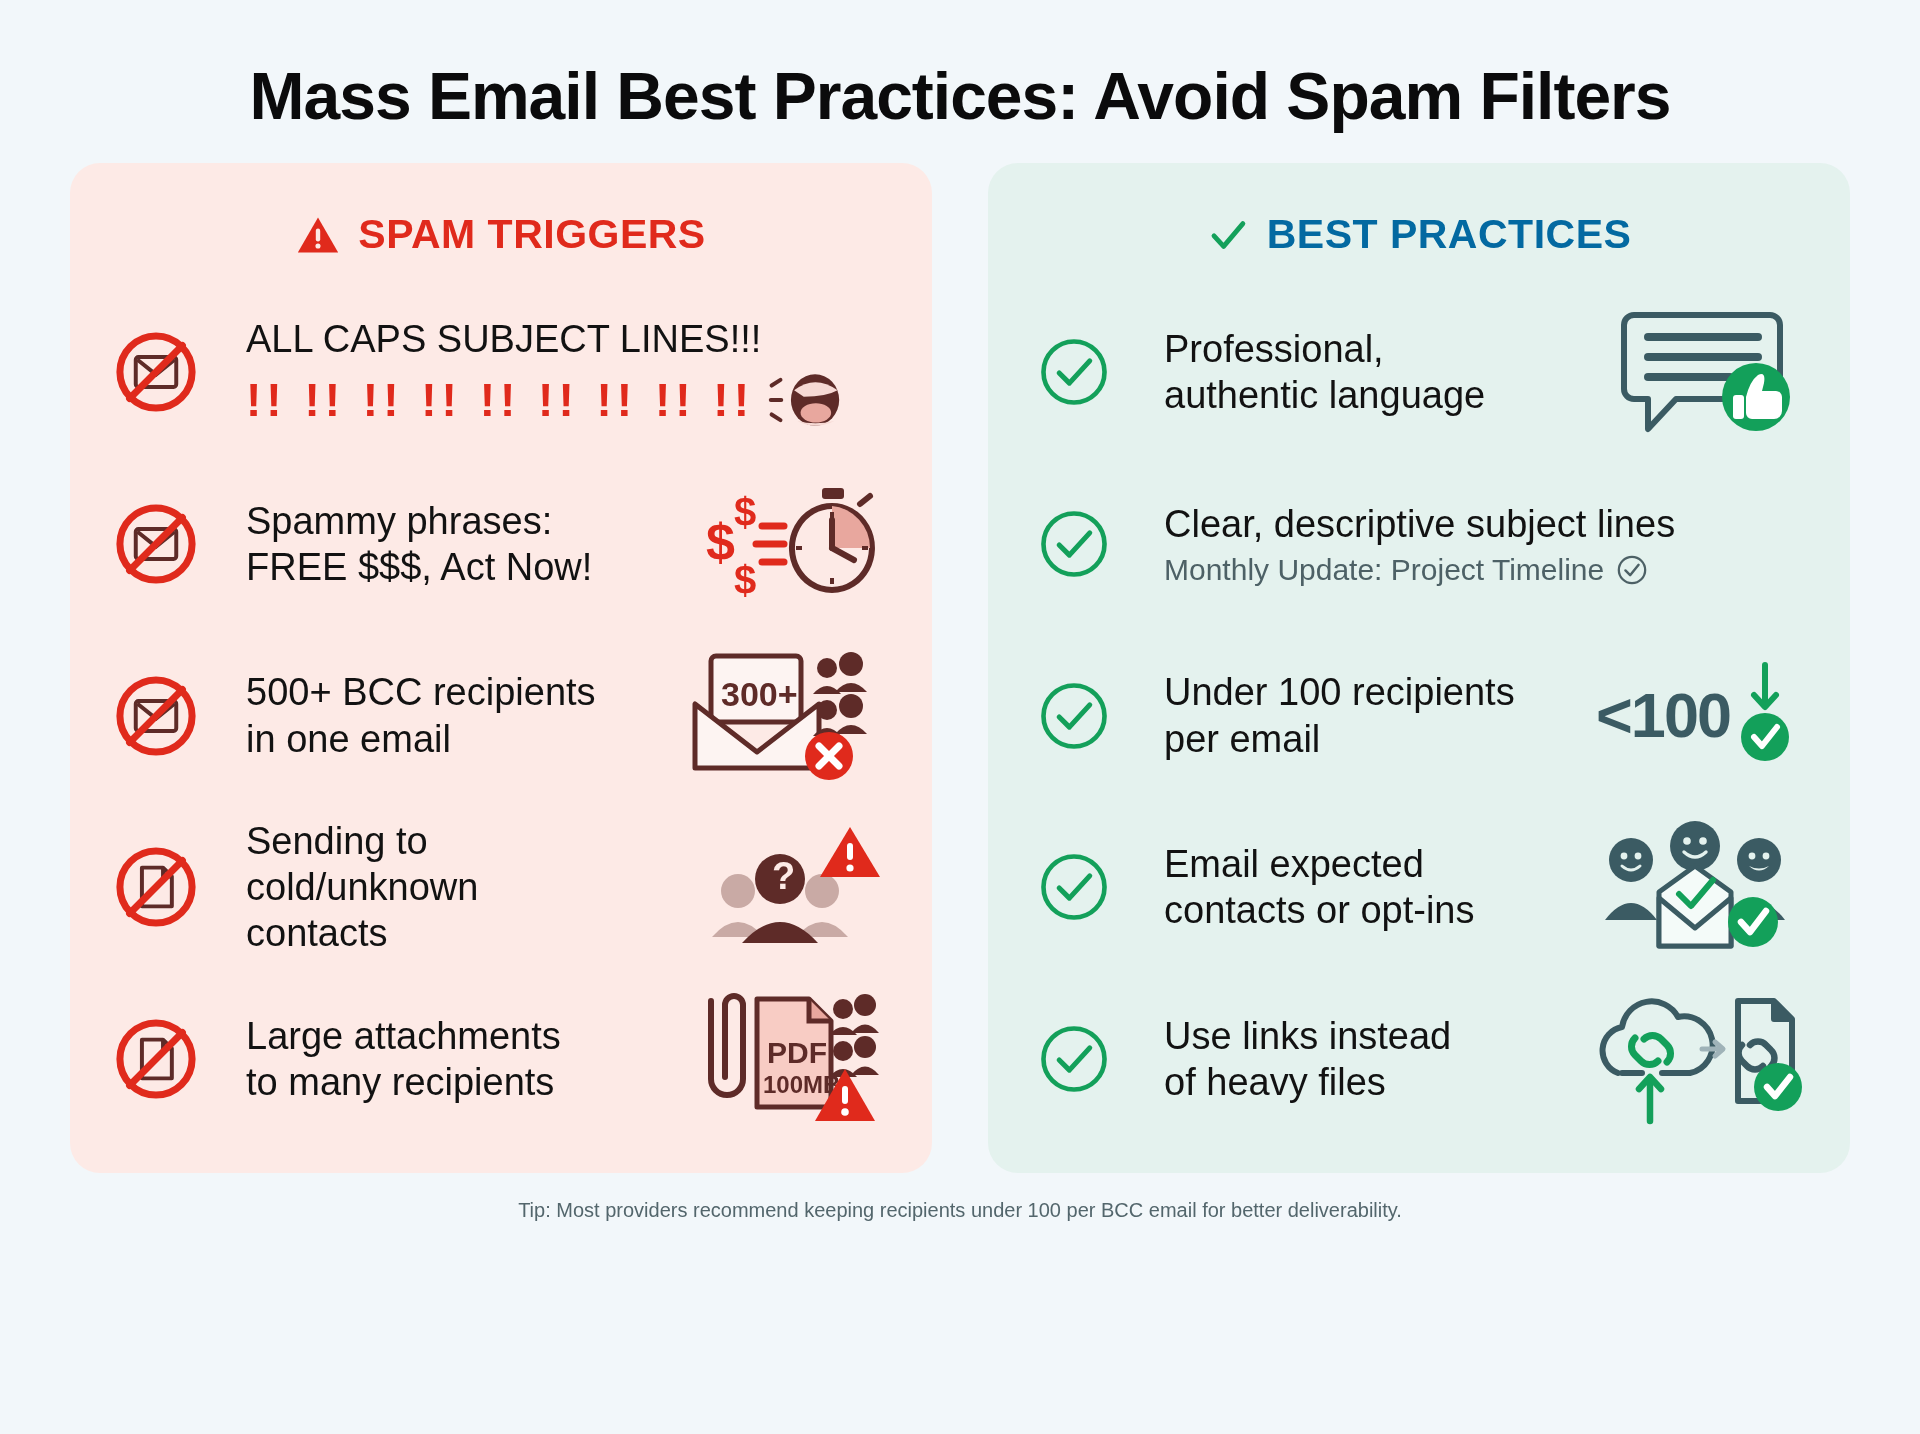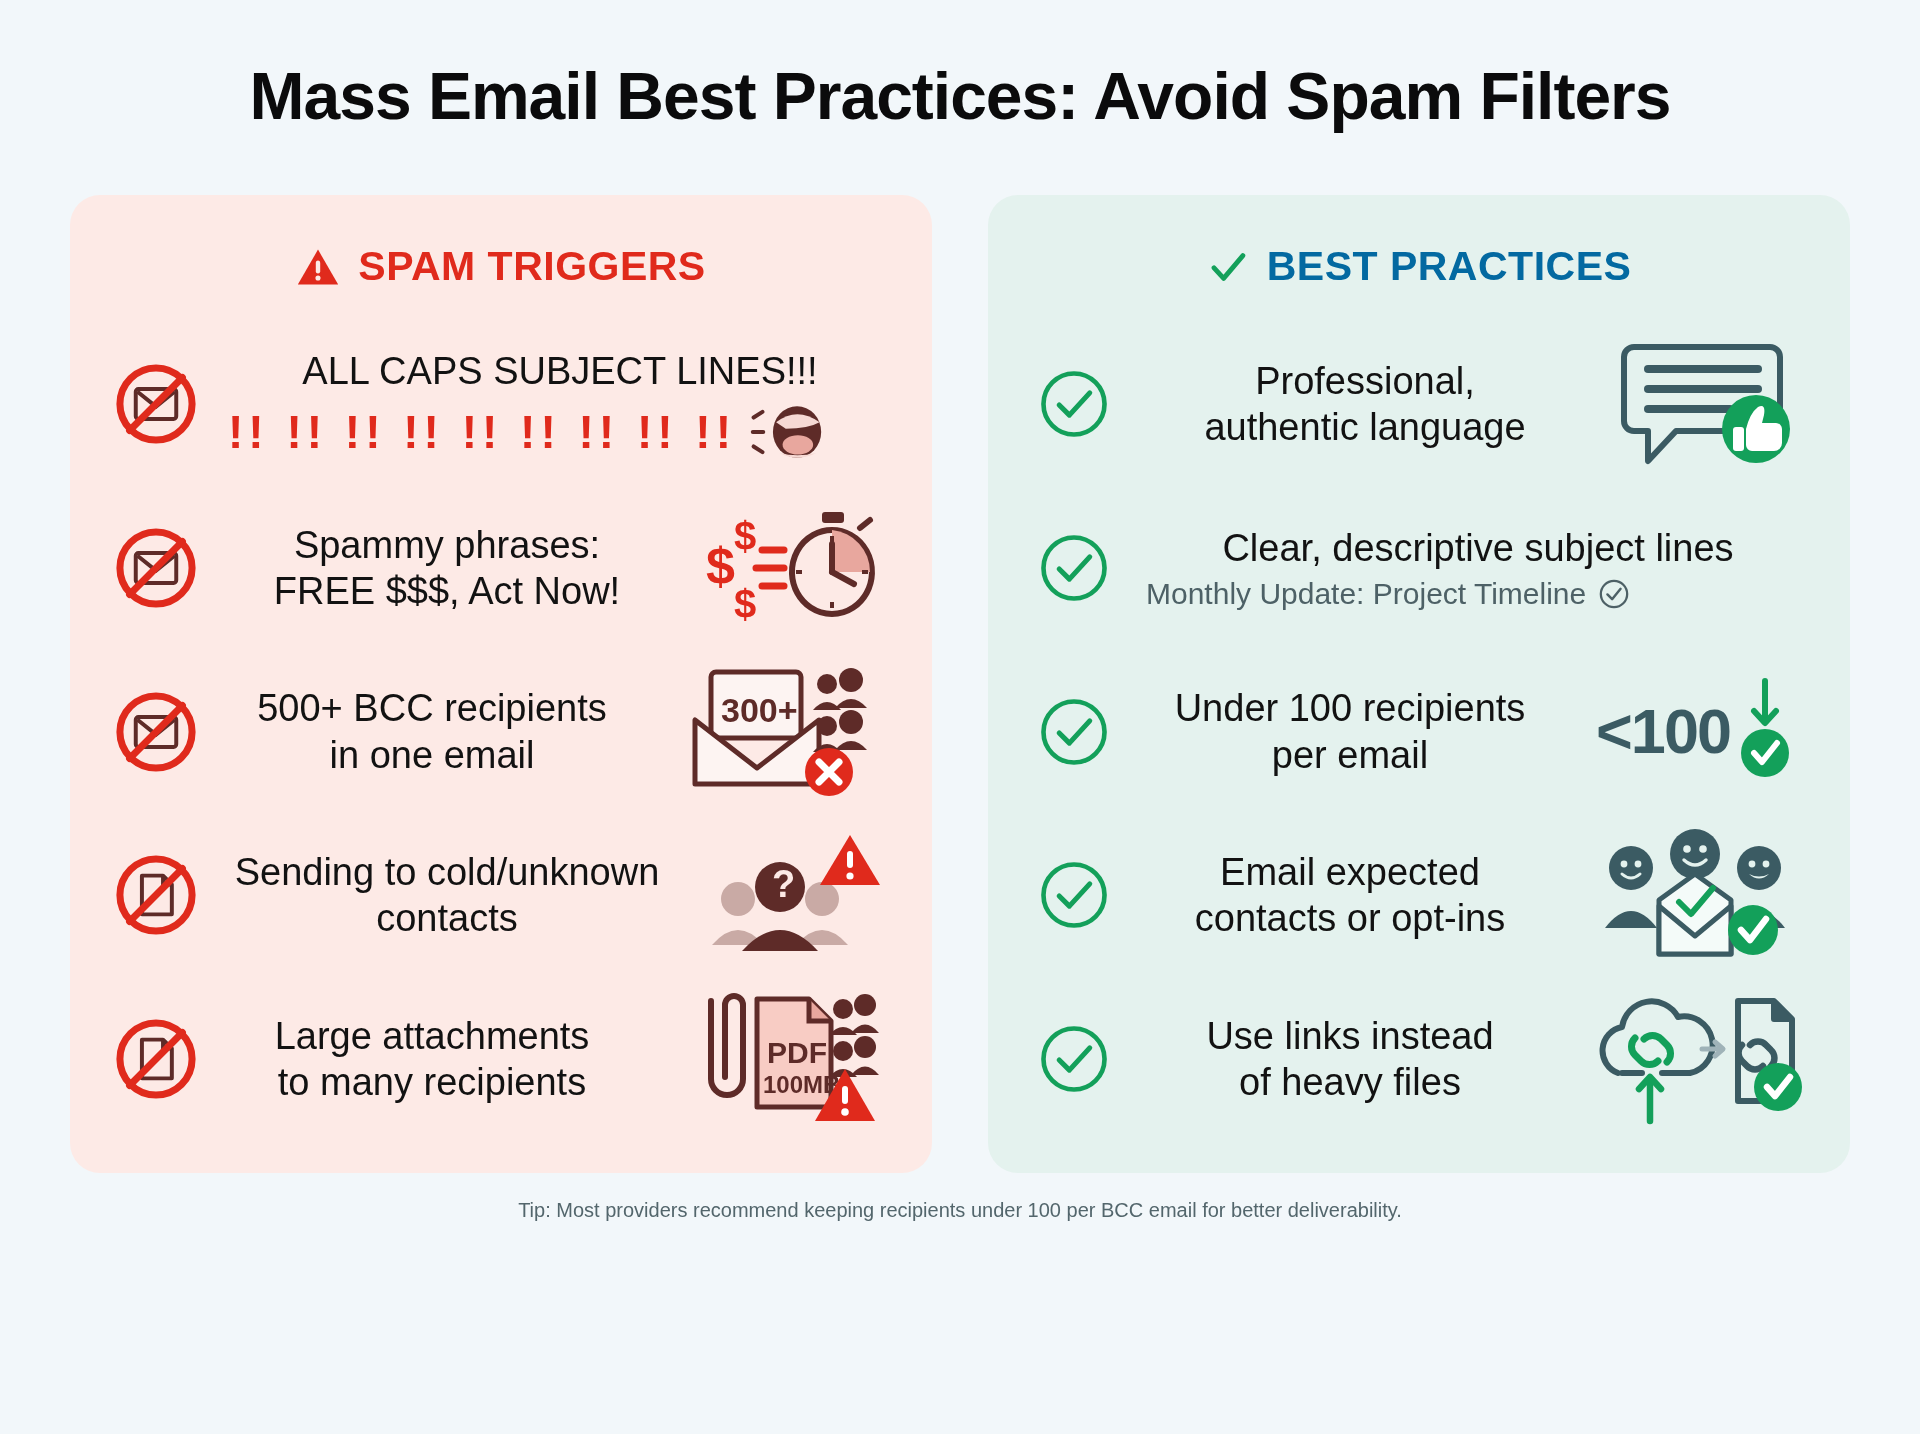--- a/index.html
+++ b/index.html
@@ -34,21 +34,21 @@
     color: #0b0b0c;
     margin-top: 62px;
     line-height: 1.05;
     white-space: nowrap;
   }
 
   
   .columns {
     display: flex;
     gap: 56px;
-    margin-top: 64px;
+    margin-top: 32px;
     flex: 1;
     align-items: stretch;
   }
 
   .panel {
     flex: 1;
     border-radius: 30px;
     padding: 48px 40px 34px 40px;
     display: flex;
     flex-direction: column;
@@ -74,23 +74,22 @@
   .rows {
     display: flex;
     flex-direction: column;
     justify-content: space-between;
     flex: 1;
   }
 
   .row {
     display: flex;
     align-items: center;
-    gap: 26px;
+    gap: 44px;
     min-height: 160px;
-    text-align: center;
   }
 
   .row-badge {
     flex: 0 0 auto;
     width: 92px;
     height: 92px;
     display: flex;
     align-items: center;
     justify-content: center;
   }

